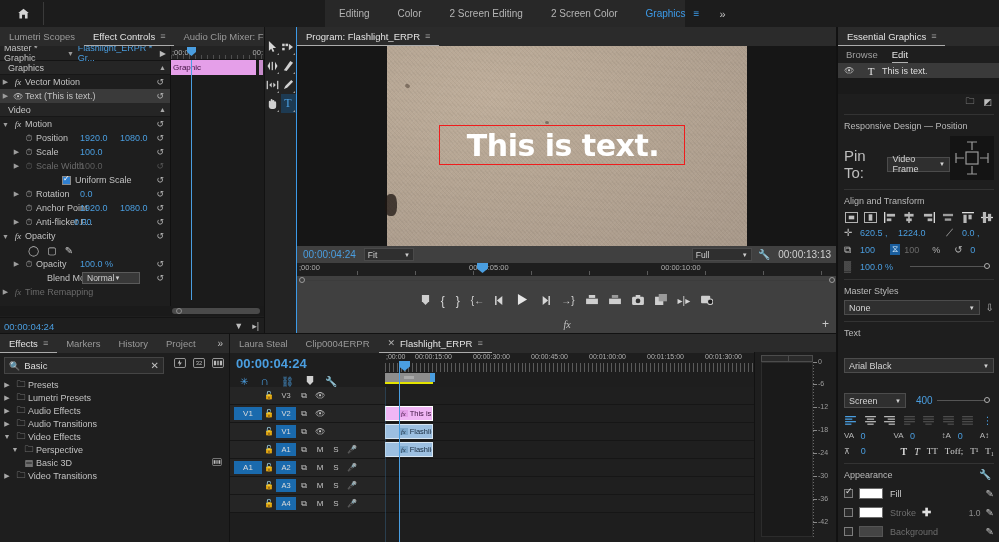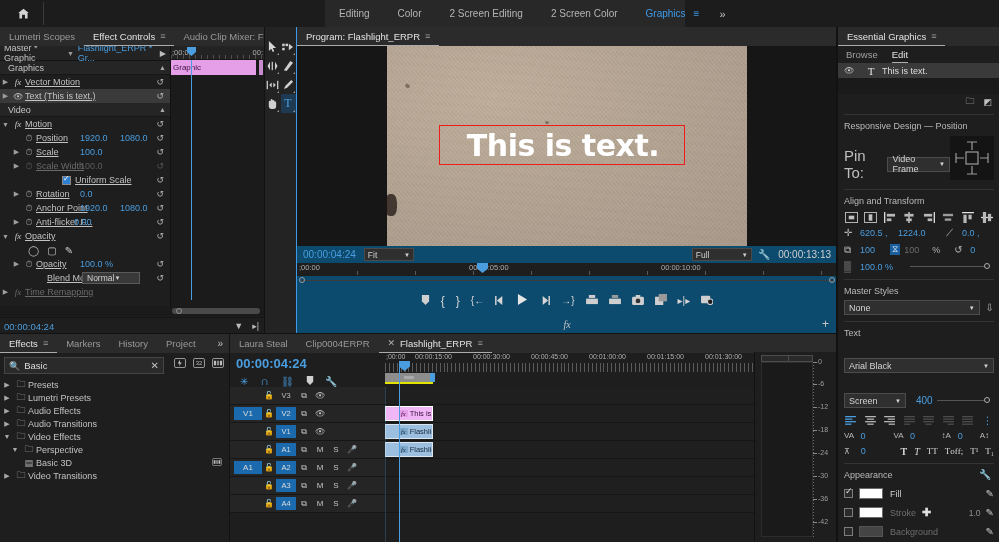--- a/index.html
+++ b/index.html
@@ -42,21 +42,21 @@
   .ec-selrow .clip { color:#4a9ee0; }
   .ec-selrow .arrow { margin-left:auto; color:#bdbdbd; font-size:8px; }
   .ec-group { height:14px; background:#252525; display:flex; align-items:center; padding-left:8px; font-size:9px; color:#c6c6c6; border-bottom:1px solid #171717;}
   .ec-group .tri { margin-left:auto; margin-right:4px; font-size:7px; color:#a8a8a8; }
   .ec-row { height:14px; display:flex; align-items:center; font-size:9px; position:relative; }
   .ec-row.sel { background:#3a3a3a; }
   .ec-row .tw { width:11px; text-align:center; color:#9d9d9d; font-size:7px; flex:none; }
   .ec-row .fx { width:14px; text-align:center; color:#c9c9c9; font-style:italic; font-size:9px; flex:none; font-family:"Liberation Serif",serif;}
   .ec-row .eye { width:14px; text-align:center; color:#c9c9c9; font-size:8px; flex:none;}
   .ec-row .sw { width:14px; text-align:center; color:#9d9d9d; font-size:9px; flex:none;}
-  .ec-row .lbl { color:#c2c2c2; white-space:nowrap;text-decoration:underline; }
+  .ec-row .lbl { color:#c2c2c2; white-space:nowrap; }
   .ec-row .lbl.dim { color:#6a6a6a; }
   .ec-row .v1 { position:absolute; left:80px; color:#4a9ee0; }
   .ec-row .v2 { position:absolute; left:120px; color:#4a9ee0; }
   .ec-row .v1.dim, .ec-row .v2.dim { color:#5d5d5d; }
   .ec-reset { position:absolute; right:6px; color:#b5b5b5; font-size:9px; }
   .ec-reset.dim { color:#555; }
   .ec-chk { width:9px; height:9px; border:1px solid #8a8a8a; background:#2f7fd0; margin-right:4px; display:inline-block; position:relative; }
   .ec-chk:after { content:"✓"; position:absolute; left:0px; top:-3px; font-size:8px; color:#fff; }
   .ec-shapes { display:flex; align-items:center; gap:8px; padding-left:28px; }
   .ec-shapes span { color:#c8c8c8; font-size:10px; }
@@ -72,21 +72,21 @@
   .ec-foot .icons { margin-left:auto; display:flex; gap:9px; padding-right:6px; color:#bdbdbd; font-size:9px;}
 
   
   #toolsPanel { left:265px; top:27px; width:31px; height:307px; background:#232323; }
   .tools-grid { display:grid; grid-template-columns:1fr 1fr; gap:0px; padding-top:10px; }
   .tool { width:15px; height:19px; display:flex; align-items:center; justify-content:center; color:#d2d2d2; font-size:11px; position:relative;}
   .tool.on { background:#1d3a52; color:#4a9ee0; }
   .tool .crn { position:absolute; right:1px; bottom:1px; width:0; height:0; border-left:2px solid transparent; border-bottom:2px solid #9a9a9a; }
 
   
-  #program { left:296px; top:27px; width:541px; height:307px; background:#0c4a6e; border-left:1px solid #3c9ae8;}
+  #program { left:296px; top:27px; width:541px; height:307px; background:#404040; border-left:1px solid #3c9ae8;}
   .pm-tabs { height:19px; background:#2b2b2b; display:flex; align-items:center; }
   .pm-view { position:absolute; left:0; top:19px; width:540px; height:200px; background:#161616; display:flex; align-items:center; justify-content:center;}
   .pm-frame { position:relative; width:360px; height:200px;
      background:
        repeating-linear-gradient(48deg, rgba(0,0,0,.045) 0 1px, transparent 1px 3px),
        repeating-linear-gradient(-44deg, rgba(255,255,255,.035) 0 1px, transparent 1px 3px),
        radial-gradient(ellipse at 30% 25%, #bfae9b 0%, #b4a492 45%, #a8998a 100%);
   }
   .pm-spot { position:absolute; border-radius:50%; background:rgba(70,55,45,.5); }
   .pm-textbox { position:absolute; left:52px; top:79px; width:246px; height:40px; border:1px solid #f01c1c; }

